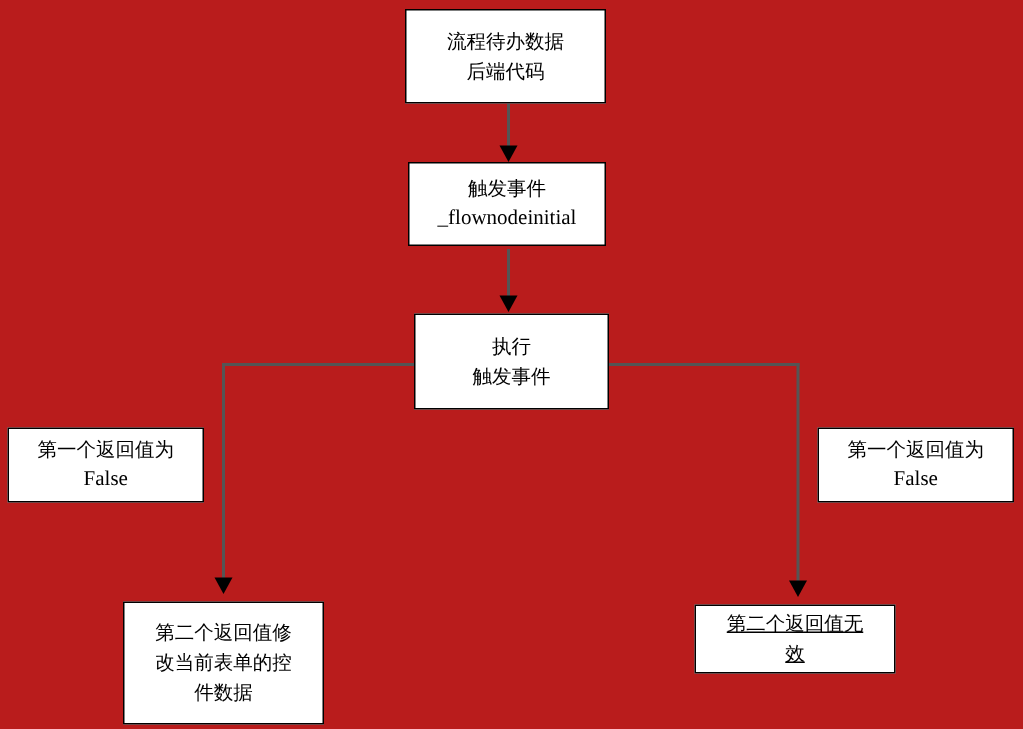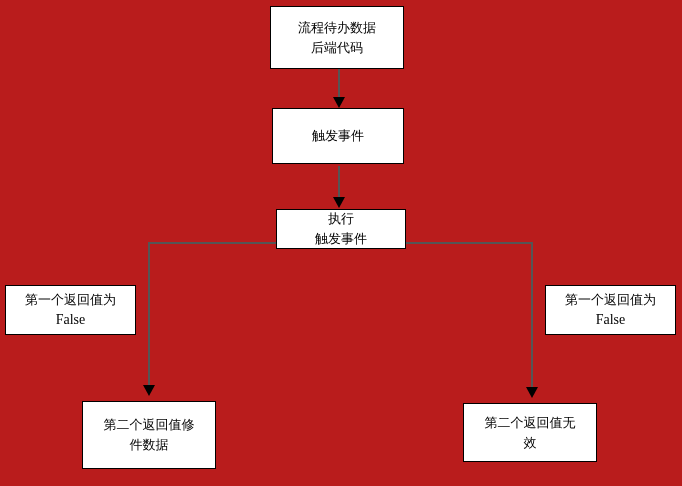--- a/index.html
+++ b/index.html
@@ -40,25 +40,25 @@
     white-space: nowrap;
   }
   .node .line.latin {
     font-family: "Liberation Serif", serif;
     font-size: 14px;
   }
 
   
   #node-trigger-open   { left: 270px; top: 6px;   width: 134px; height: 63px; }
   #node-event-fire     { left: 272px; top: 108px; width: 132px; height: 56px; }
-  #node-exec-backend   { left: 276px; top: 209px; width: 130px; height: 40px; }
+  #node-exec-backend   { left: 276px; top: 209px; width: 130px; height: 64px; }
   #note-first-true     { left: 5px;   top: 285px; width: 131px; height: 50px; }
   #note-first-false    { left: 545px; top: 285px; width: 131px; height: 50px; }
-  #node-second-modify  { left: 82px;  top: 401px; width: 134px; height: 68px; }
-  #node-second-invalid { left: 463px; top: 403px; width: 134px; height: 59px; }
+  #node-second-modify  { left: 82px;  top: 401px; width: 134px; height: 82px; }
+  #node-second-invalid { left: 463px; top: 403px; width: 134px; height: 46px; text-decoration: underline; }
 
   
   .conn {
     position: absolute;
     background: #555555;
     z-index: 1;
   }
   .conn.v { width: 2px; }
   .conn.h { height: 2px; }
 
@@ -109,39 +109,41 @@
   <div class="conn v" id="conn-right-vertical"></div>
   <div class="arrowhead" id="arrow-right-down"></div>
 
   <div class="node" id="node-trigger-open">
     <span class="line">流程待办数据</span>
     <span class="line">后端代码</span>
   </div>
 
   <div class="node" id="node-event-fire">
     <span class="line">触发事件</span>
+    <span class="line latin">_flownodeinitial</span>
   </div>
 
   <div class="node" id="node-exec-backend">
     <span class="line">执行</span>
     <span class="line">触发事件</span>
   </div>
 
   <div class="node" id="note-first-true">
     <span class="line">第一个返回值为</span>
     <span class="line latin">False</span>
   </div>
 
   <div class="node" id="note-first-false">
     <span class="line">第一个返回值为</span>
     <span class="line latin">False</span>
   </div>
 
   <div class="node" id="node-second-modify">
     <span class="line">第二个返回值修</span>
+    <span class="line">改当前表单的控</span>
     <span class="line">件数据</span>
   </div>
 
   <div class="node" id="node-second-invalid">
     <span class="line">第二个返回值无</span>
     <span class="line">效</span>
   </div>
 
 </div>
 

